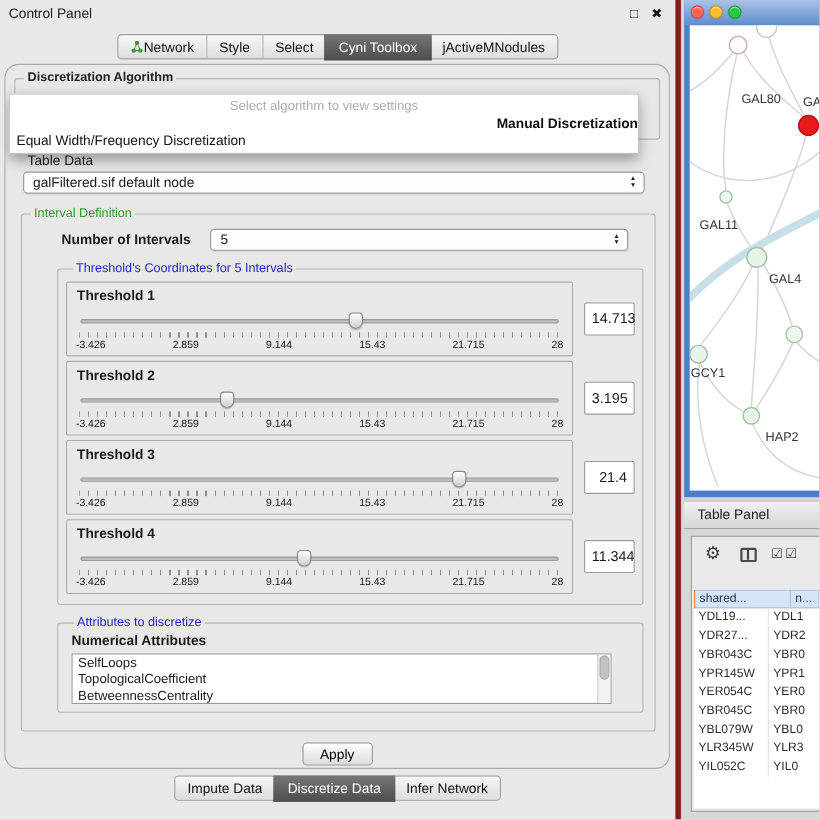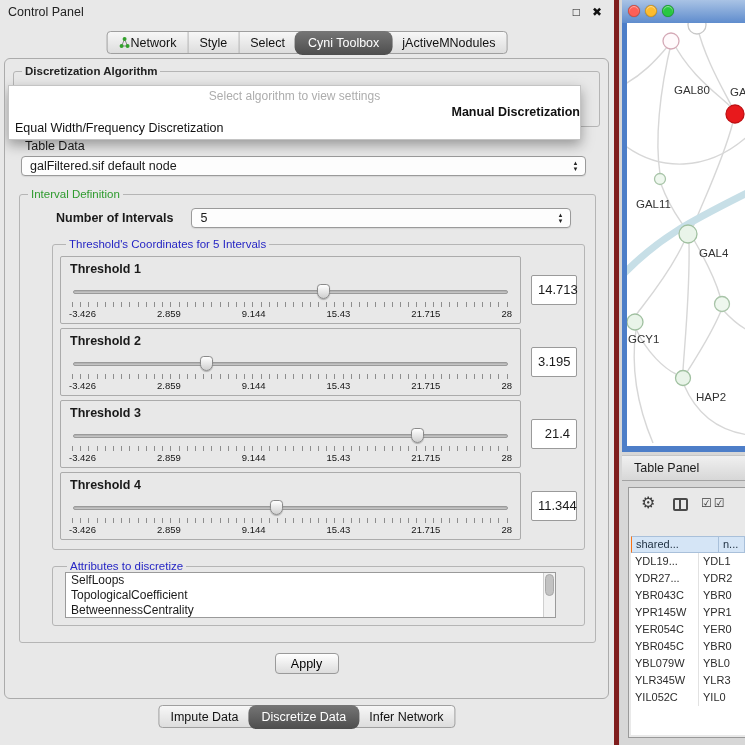--- a/index.html
+++ b/index.html
@@ -17,26 +17,26 @@
   .win-controls span { font-size:12px; color:#111; cursor:default; }
 
   .tabstrip { position:absolute; left:50%; transform:translateX(-50%); display:flex; align-items:stretch;
               height:23px; background:linear-gradient(#f7f7f7,#dddddd); border:1px solid #9f9f9f;
               border-radius:4px; white-space:nowrap; }
   .top-tabs { top:31px; }
   .bottom-tabs { bottom:17px; }
   .tab { display:flex; align-items:center; gap:0; padding:0 11px; font-size:12.5px;
          border-left:1px solid #b5b5b5; color:#111; }
   .tab:first-child { border-left:none; }
-  .tab.selected { background:linear-gradient(#767676,#4d4d4d); color:#fff; border-radius:8px;
+  .tab.selected { background:linear-gradient(#767676,#4d4d4d); color:#fff; border-radius:0;
                   border-left:none; margin:-1px -1px; padding:12px 13px; position:relative; z-index:1;text-align:right; }
   .tab.selected + .tab { border-left:none; }
 
   .panel-body { position:absolute; left:4px; right:5px; top:58px; bottom:46px;
-                border:1px solid #ababab; border-radius:6px; background:#e8e8e8; overflow:hidden; }
+                border:1px solid #ababab; border-radius:13px; background:#e8e8e8; overflow:hidden; }
 
   fieldset { border:1px solid #b5b5b5; border-radius:3px; margin:0; padding:0; }
   legend { font-size:11.5px; padding:0 3px; margin-left:8px; }
 
   .algo-group { position:relative; margin:6px 8px 0; height:62px; }
   .algo-group legend { color:#222; font-weight:bold; }
   .combo-fragment { position:absolute; right:22px; top:24px; width:26px; height:20px;
                     background:#fbfbfb; border:1px solid #999; border-radius:5px; z-index:1; }
 
   .algo-popup { position:absolute; left:3px; top:26px; width:573px; z-index:30; background:#fff;
@@ -293,20 +293,21 @@
                     <span>28</span>
                   </div>
     </div>
     <div class="th-value">11.344</div>
   </div>
 </div>
         </fieldset>
 
         <fieldset class="attributes-group">
           <legend>Attributes to discretize</legend>
+          <div class="attr-subtitle">Numerical Attributes</div>
           <div class="listbox">
             <div>
                 <div class="list-item">SelfLoops</div>
                 <div class="list-item">TopologicalCoefficient</div>
                 <div class="list-item">BetweennessCentrality</div>
               </div>
             <div class="list-scroll">
               <div class="list-thumb"></div>
             </div>
           </div>

